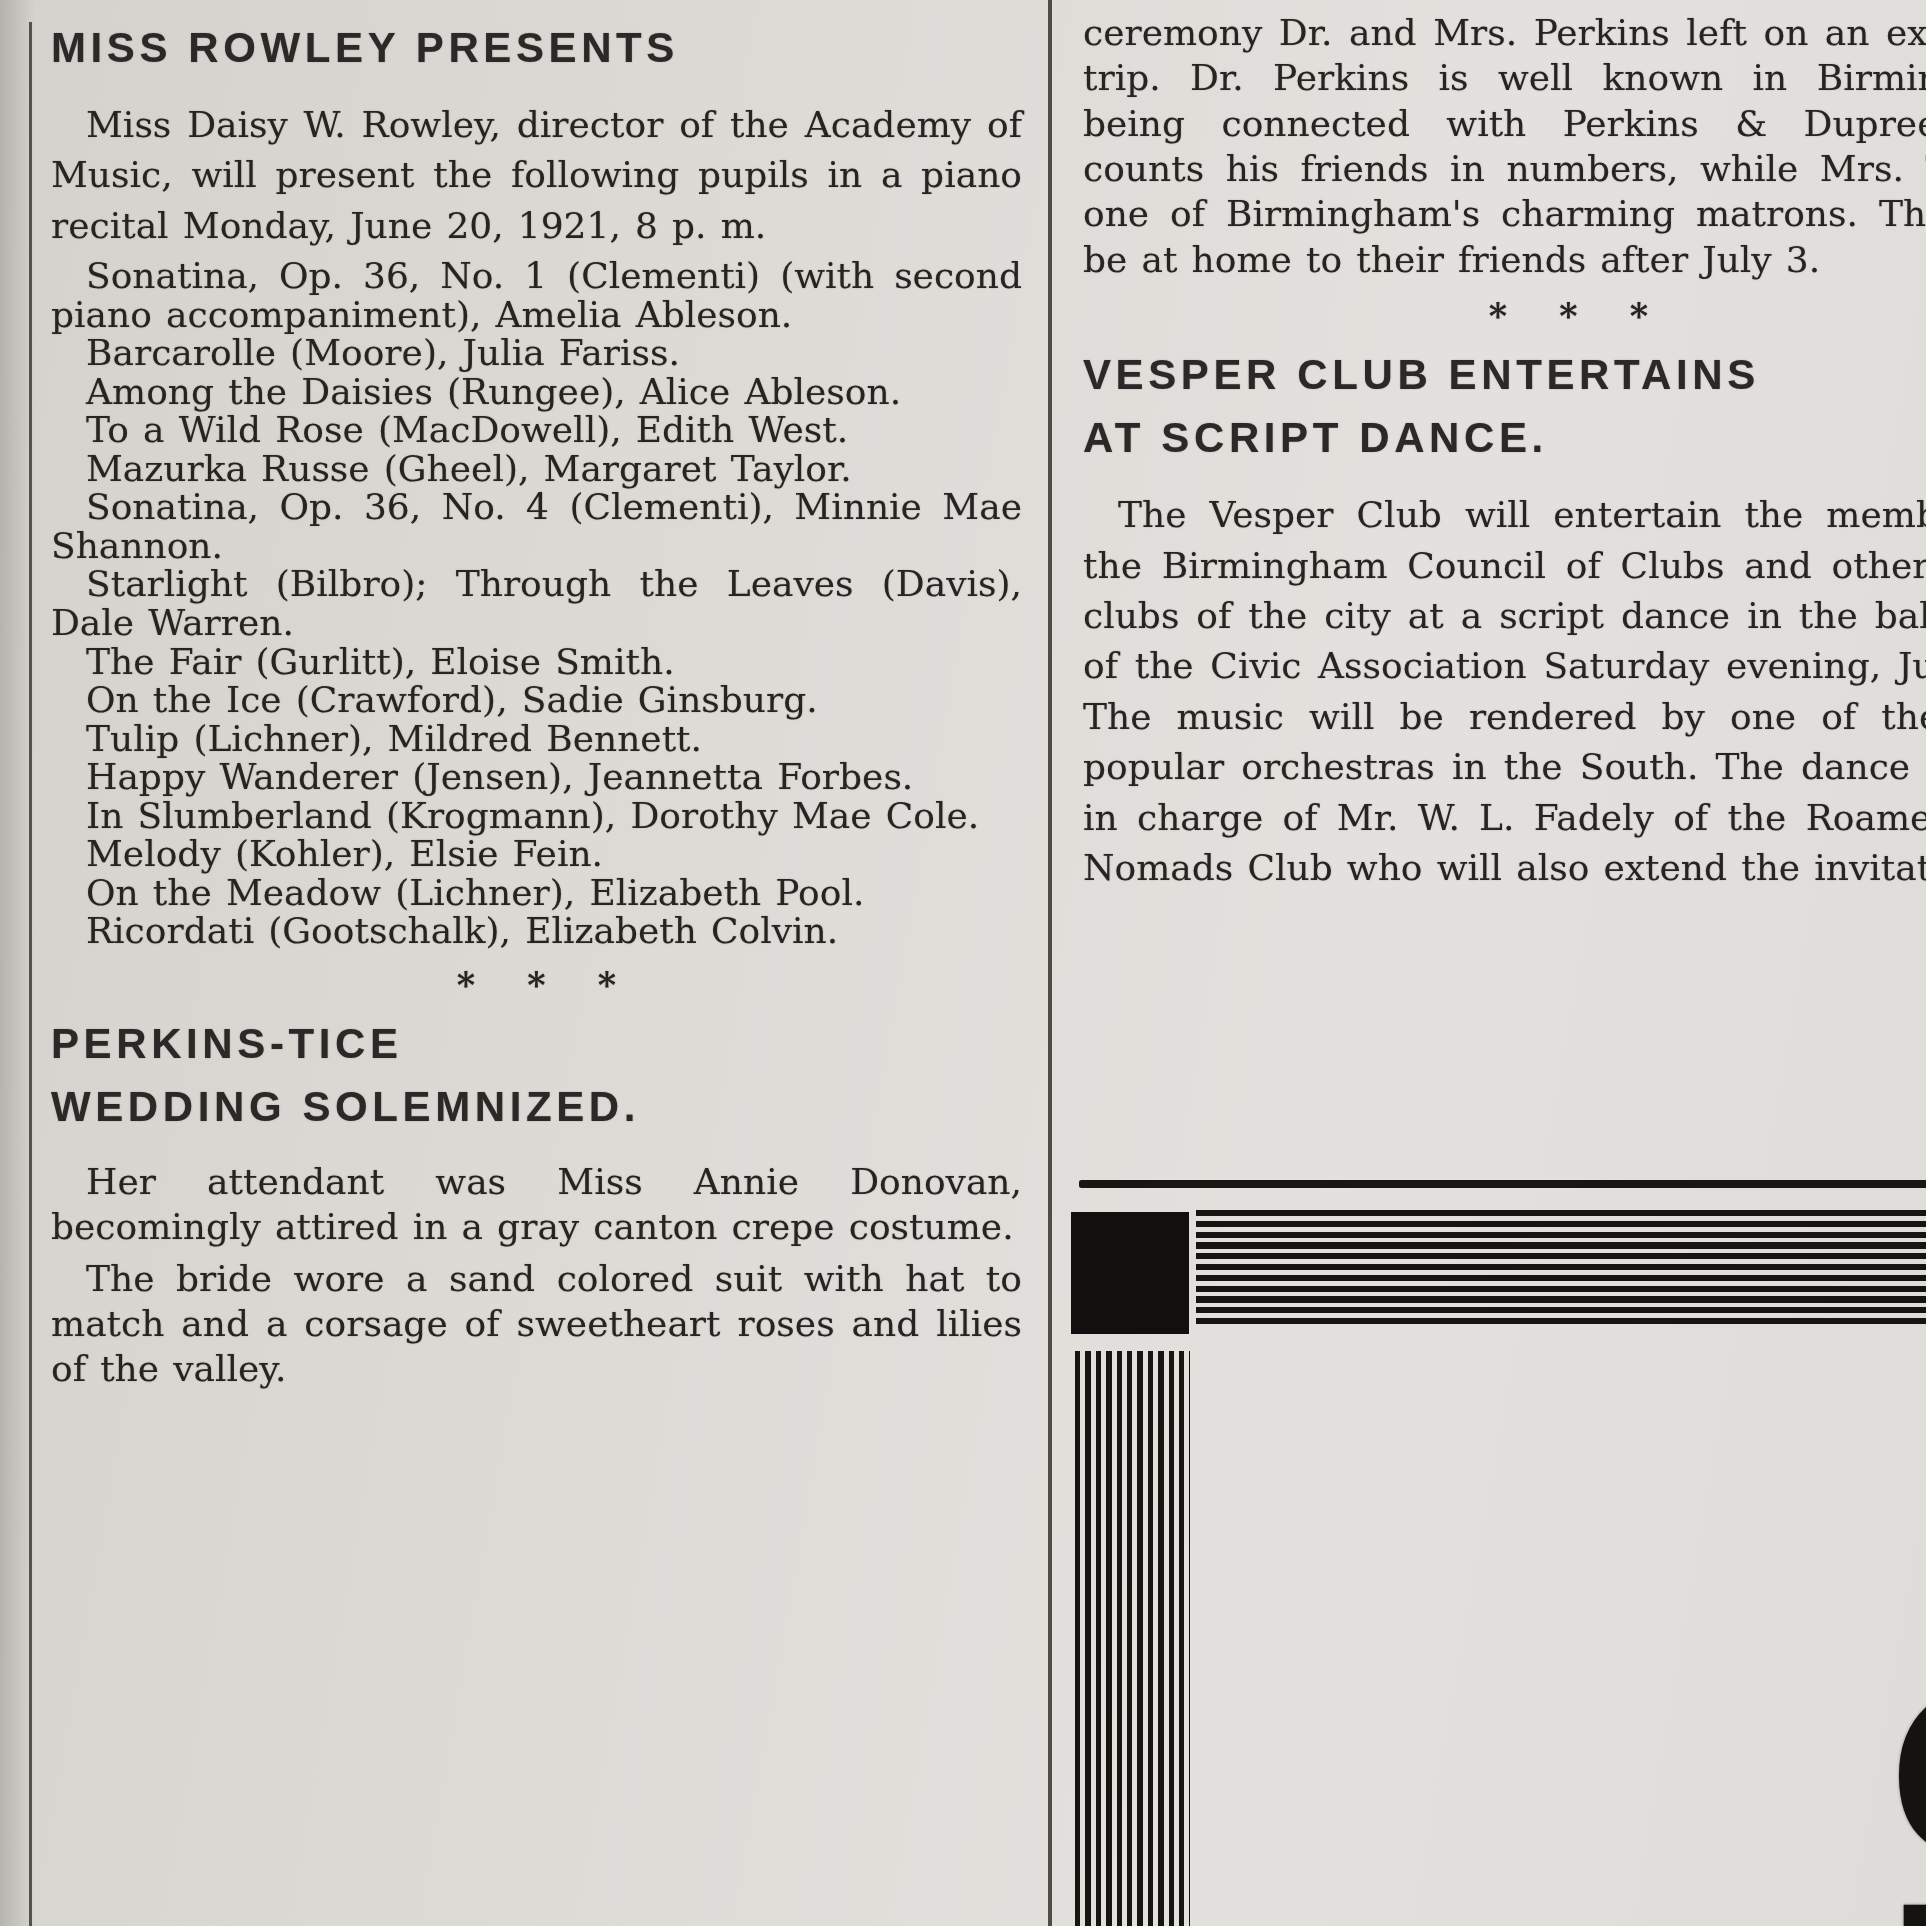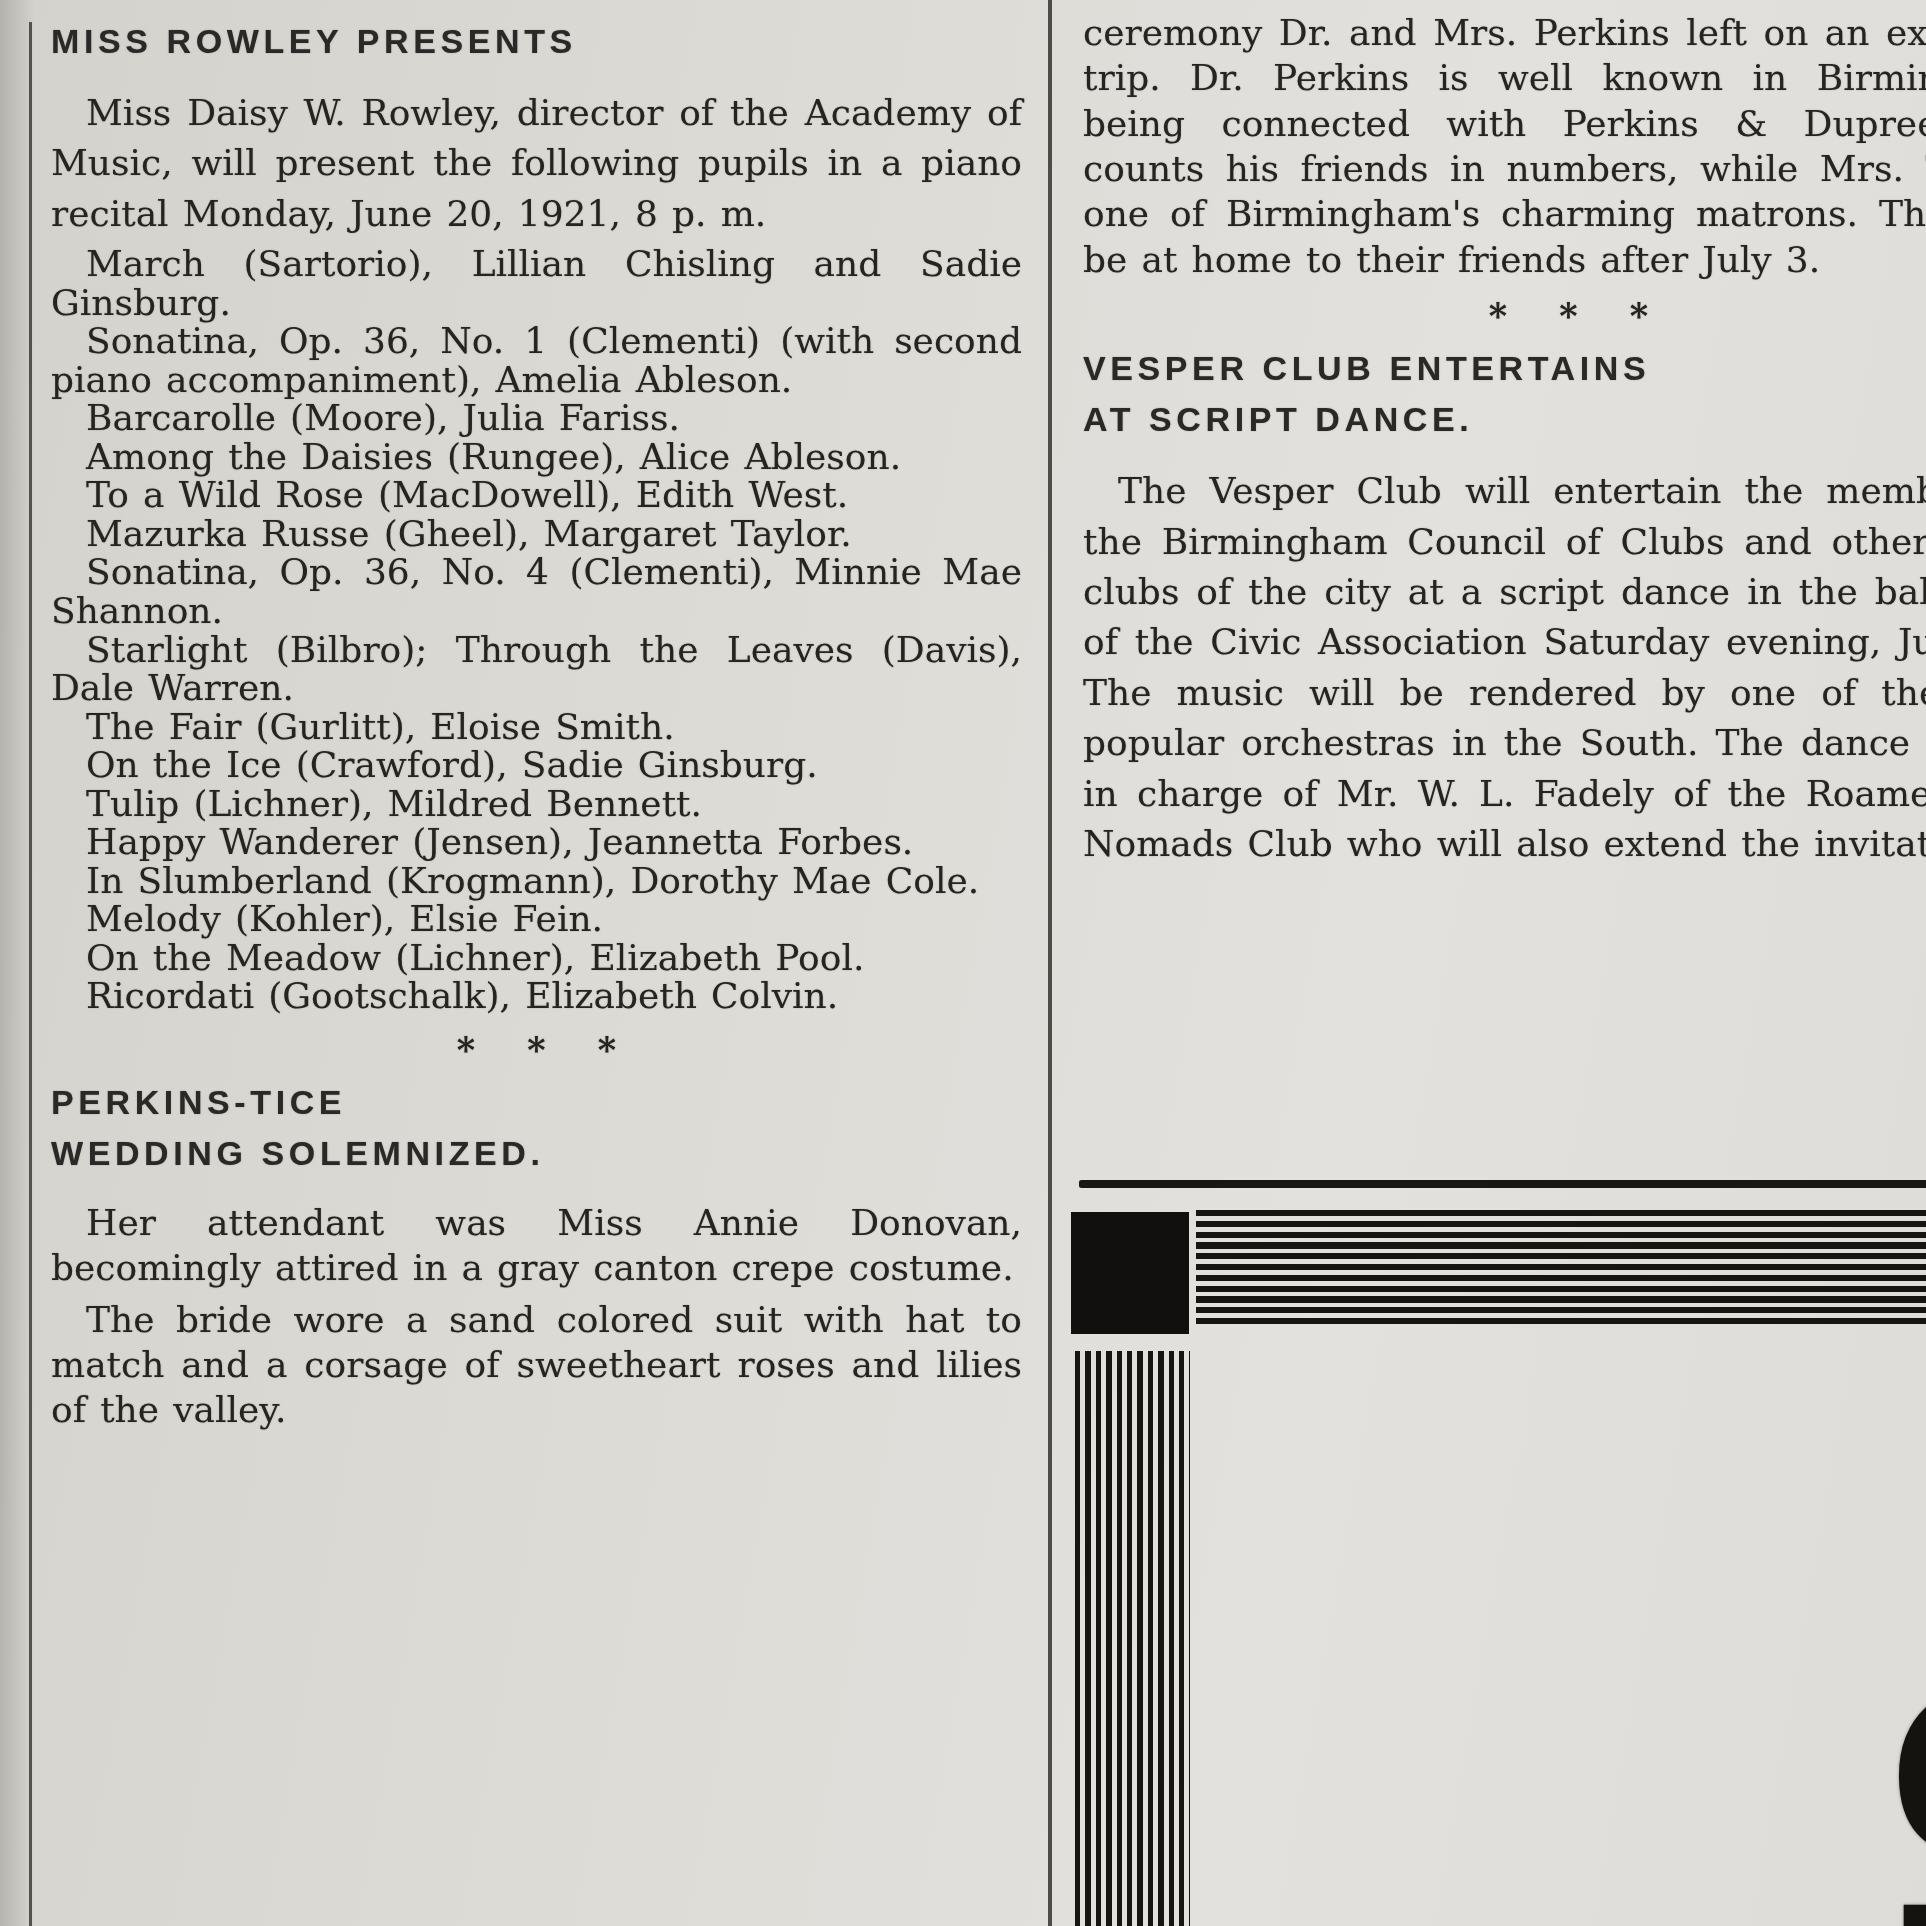--- a/index.html
+++ b/index.html
@@ -20,21 +20,21 @@
   .rule-left   { left: 28.5px;   top: 22.3px;  width: 3.9px; height: 2096px; opacity: .8; }
   .rule-center { left: 1048px; top: 0;     width: 4.2px; height: 2183px; opacity: .85; }
 
   .col { position: absolute; }
   .col-left  { left: 51px;  top: 16px; width: 971px; }
   .col-right { left: 1083px; top: 10px; width: 971px; }
 
   .headline {
     font-family: "Liberation Sans", sans-serif;
     font-weight: 700;
-    font-size: 34px;
+    font-size: 42px;
     line-height: 1.5;
     letter-spacing: 4.6px;
     color: #2b2927;
     text-shadow: 0 0.4px 1.5px rgba(43,41,39,.35);
     margin: 0 0 21px 0;
   }
   .headline span { display: block; }
 
   p {
     font-size: 36px;
@@ -99,21 +99,20 @@
 
   <div class="col col-left">
 
     <h1 class="headline">
       <span>MISS ROWLEY PRESENTS</span>
     </h1>
 
     <p class="indent">Miss Daisy W. Rowley, director of the Academy of Music, will present the following pupils in a piano recital Monday, June 20, 1921, 8 p. m.</p>
 
     <div class="program">
-      <p>March (Sartorio), Lillian Chisling and Sadie Ginsburg.</p>
       <p>Sonatina, Op. 36, No. 1 (Clementi) (with second piano accompaniment), Amelia Ableson.</p>
       <p>Barcarolle (Moore), Julia Fariss.</p>
       <p>Among the Daisies (Rungee), Alice Ableson.</p>
       <p>To a Wild Rose (MacDowell), Edith West.</p>
       <p>Mazurka Russe (Gheel), Margaret Taylor.</p>
       <p>Sonatina, Op. 36, No. 4 (Clementi), Minnie Mae Shannon.</p>
       <p>Starlight (Bilbro); Through the Leaves (Davis), Dale Warren.</p>
       <p>The Fair (Gurlitt), Eloise Smith.</p>
       <p>On the Ice (Crawford), Sadie Ginsburg.</p>
       <p>Tulip (Lichner), Mildred Bennett.</p>

